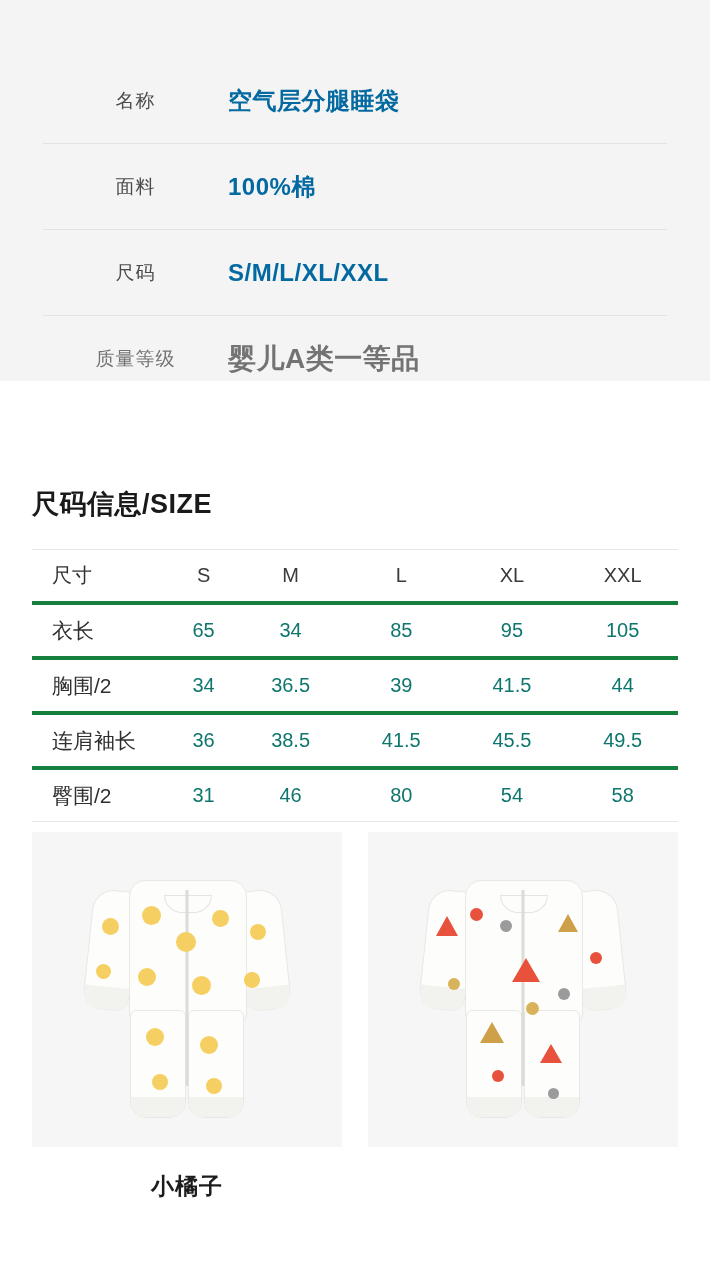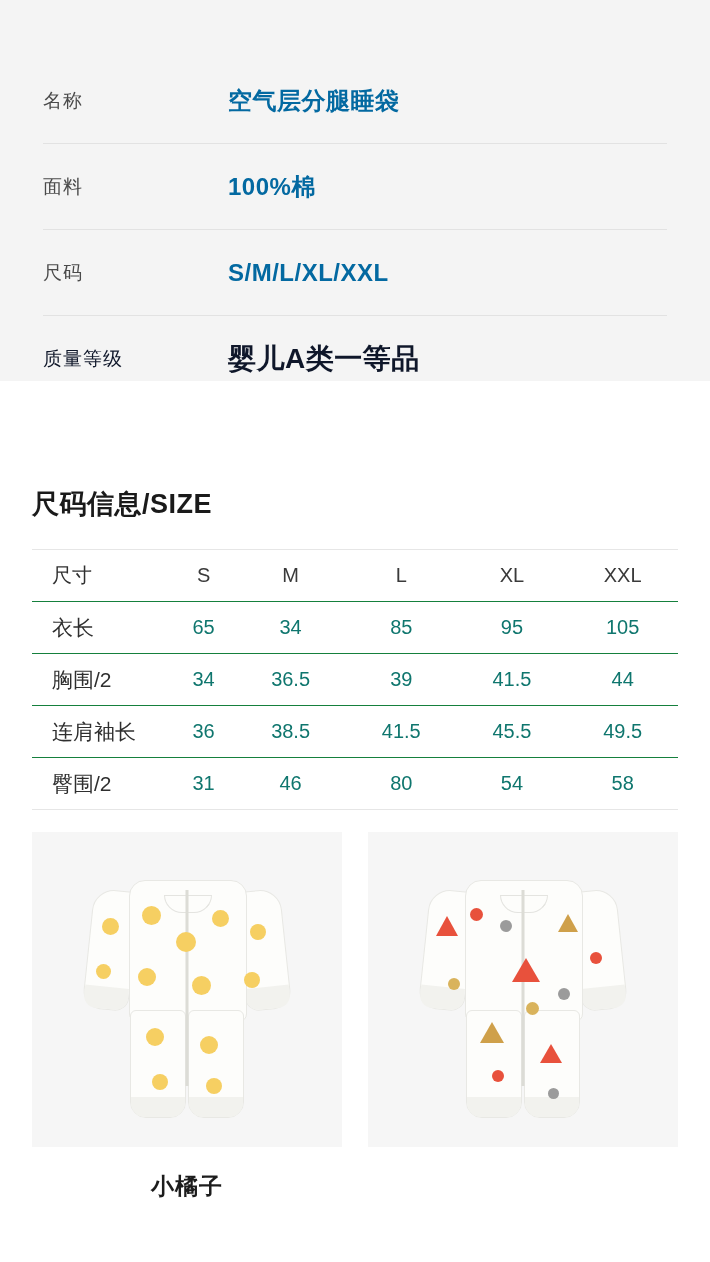--- a/index.html
+++ b/index.html
@@ -35,35 +35,35 @@
     display: flex;
     align-items: center;
     height: 85px;
     border-bottom: 1px solid #e2e2e2;
   }
   .spec-row.last {
     border-bottom: none;
   }
   .spec-label {
     width: 185px;
-    text-align: left;
+    text-align: center;
     font-size: 19px;
     color: #4a4a4a;
     letter-spacing: 1px;
   }
   .spec-value {
     flex: 1;
     font-size: 24px;
     font-weight: bold;
     color: #0369a1;
     letter-spacing: 0.5px;
   }
   .spec-row.quality .spec-label,
   .spec-row.quality .spec-value {
-    color: #0f172a;
+    color: #737373;
   }
   .spec-row.quality .spec-value {
     font-weight: bold;
     font-size: 28px;
   }
 
   
   .size-section {
     position: absolute;
     left: 0;
@@ -81,21 +81,21 @@
   }
 
   .size-table {
     position: absolute;
     left: 32px;
     top: 168px;
     width: 646px;
     border-collapse: collapse;
   }
   .size-table tr {
-    border-bottom: 1px solid #15803d;
+    border-bottom: 4px solid #15803d;
   }
   .size-table tr.header-row {
     border-top: 1px solid #e6e6e6;
   }
   .size-table tr.last-row {
     border-bottom: 1px solid #e6e6e6;
   }
   .size-table td, .size-table th {
     padding: 0;
     height: 51px;

